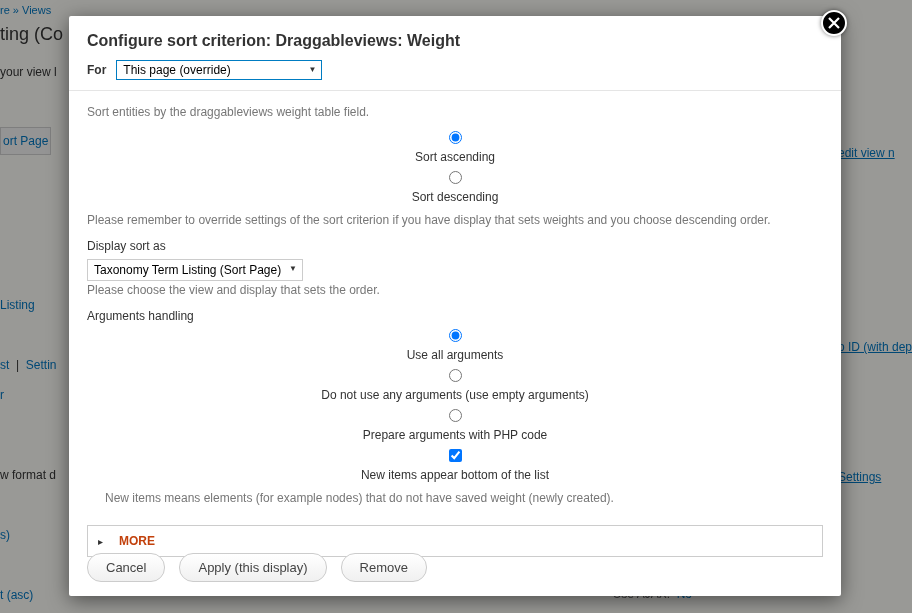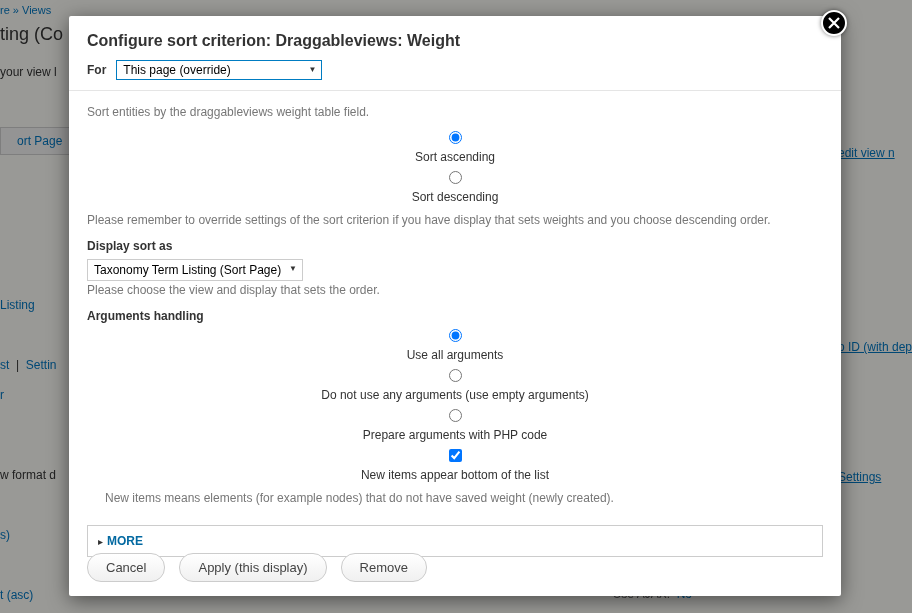--- a/index.html
+++ b/index.html
@@ -28,21 +28,21 @@
       font-size: 11px;
       color: #0074bd;
     }
     .bg-title {
       font-size: 18px;
       color: #333;
       padding: 4px 0 12px 0;
     }
     .bg-link { color: #0074bd; }
     .bg-row { padding: 8px 0; font-size: 12px; color: #333;}
-    .bg-tab { display:inline-block; padding: 6px 16px; background:#eee; border:1px solid #ccc; color:#0074bd; margin-top:40px;}
+    .bg-tab { display:inline-block; padding: 6px 2px; background:#eee; border:1px solid #ccc; color:#0074bd; margin-top:40px;}
     .bg-right { position:absolute; right:0; top:150px; color:#0074bd; font-size:12px;}
     .bg-right div { margin:28px 0;text-decoration:underline;}
     .bg-left { position:absolute; left:0; top:290px; font-size:12px; color:#333; line-height:2.5;}
     .bg-left .lnk { color:#0074bd;}
     .bg-bottom { position:absolute; right:220px; bottom:12px; font-size:12px;}
     .bg-bottom .lnk{ color:#0074bd;}
 
     
     .modal {
       position: absolute;
@@ -118,21 +118,21 @@
       align-items:center;
       gap:6px;
       margin-bottom:7px;
       font-size:12px;
       color:#333;
       flex-direction:column;
     }
     .radio-row input, .check-row input { margin:0; }
     
     .section-label {
-      font-weight: bold;
+      font-weight: normal;
       font-size:12px;
       color:#333;
       margin-top:8px;
       margin-bottom:6px;
     }
     .plain-select {
       border:1px solid #ccc;
       background:#fff;
       padding:3px 20px 3px 6px;
       font-size:12px;
@@ -150,21 +150,21 @@
     
     .more-box {
       border:1px solid #ccc;
       padding:8px 10px;
       margin-top:18px;
       display:flex;
       align-items:center;
       gap:4px;
     }
     .more-arrow { color:#333; font-size:10px;}
-    .more-link { color:#0369a1; font-weight:bold; font-size:12px; cursor:pointer;}
+    .more-link { color:#c2410c; font-weight:bold; font-size:12px; cursor:pointer;margin-left:12px;}
     
     .button-row {
       position:absolute;
       left:18px;
       bottom:14px;
       display:flex;
       gap:14px;
     }
     .btn {
       border:1px solid #ccc;

